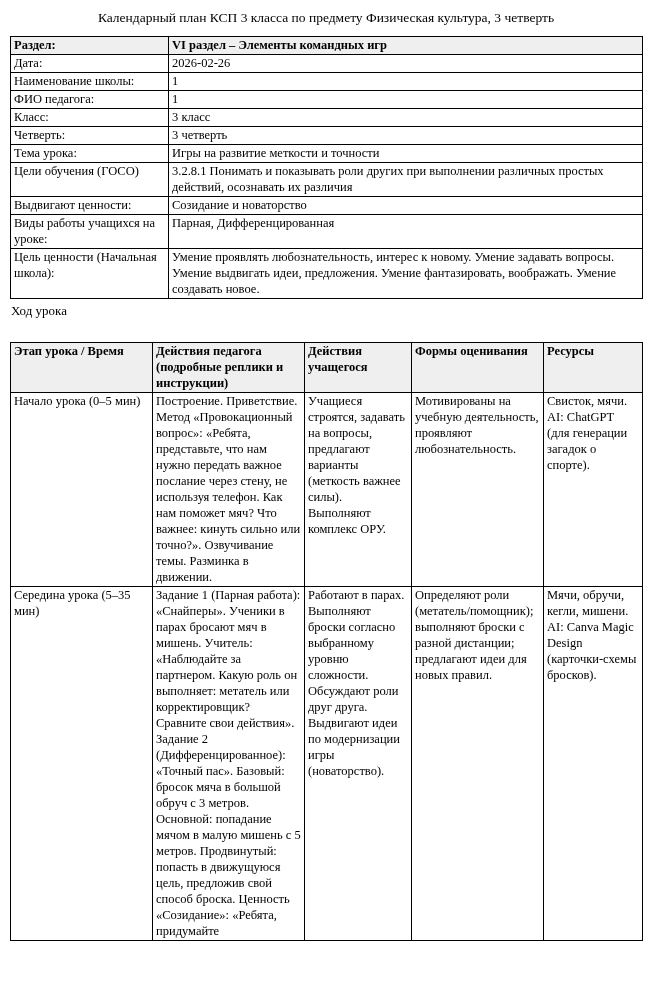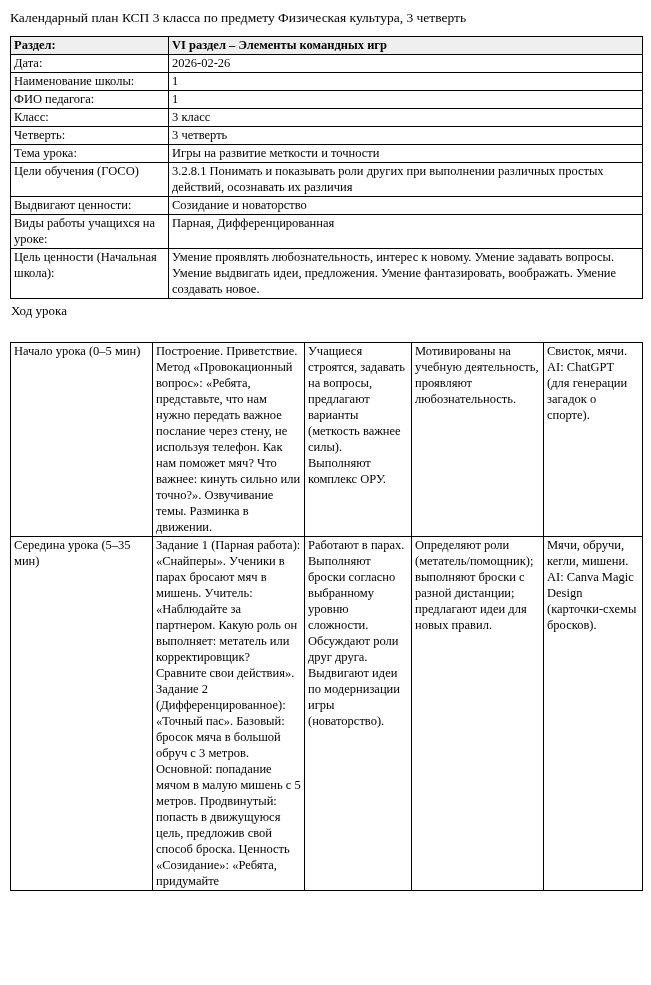--- a/index.html
+++ b/index.html
@@ -17,20 +17,21 @@
   .page {
     box-sizing: border-box;
     width: 651px;
     padding: 8px 9px 0 10px;
   }
   .doc-title {
     font-size: 13.5px;
     line-height: 17px;
     margin: 1px 0 10px 0;
     white-space: nowrap;
+    text-align: center;
   }
   table {
     border-collapse: collapse;
     table-layout: fixed;
     width: 632px;
   }
   td {
     border: 1px solid #000000;
     vertical-align: top;
     padding: 0 3px 1px 3px;
@@ -112,20 +113,27 @@
 
   <table class="lesson">
     <colgroup>
       <col style="width:142px">
       <col style="width:152px">
       <col style="width:107px">
       <col style="width:132px">
       <col style="width:99px">
     </colgroup>
     <tbody>
+      <tr class="shaded">
+        <td>Этап урока / Время</td>
+        <td>Действия педагога (подробные реплики и инструкции)</td>
+        <td>Действия учащегося</td>
+        <td>Формы оценивания</td>
+        <td>Ресурсы</td>
+      </tr>
       <tr>
         <td>Начало урока (0–5 мин)</td>
         <td>Построение. Приветствие. Метод «Провокационный вопрос»: «Ребята, представьте, что нам нужно передать важное послание через стену, не используя телефон. Как нам поможет мяч? Что важнее: кинуть сильно или точно?». Озвучивание темы. Разминка в движении.</td>
         <td>Учащиеся строятся, задавать на вопросы, предлагают варианты (меткость важнее силы). Выполняют комплекс ОРУ.</td>
         <td>Мотивированы на учебную деятельность, проявляют любознательность.</td>
         <td>Свисток, мячи. AI: ChatGPT (для генерации загадок о спорте).</td>
       </tr>
       <tr>
         <td>Середина урока (5–35 мин)</td>
         <td>Задание 1 (Парная работа): «Снайперы». Ученики в парах бросают мяч в мишень. Учитель: «Наблюдайте за партнером. Какую роль он выполняет: метатель или корректировщик? Сравните свои действия». Задание 2 (Дифференцированное): «Точный пас». Базовый: бросок мяча в большой обруч с 3 метров. Основной: попадание мячом в малую мишень с 5 метров. Продвинутый: попасть в движущуюся цель, предложив свой способ броска. Ценность «Созидание»: «Ребята, придумайте</td>

